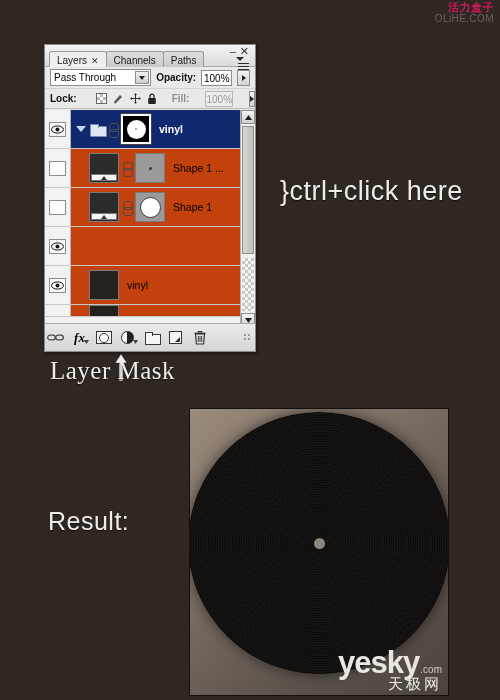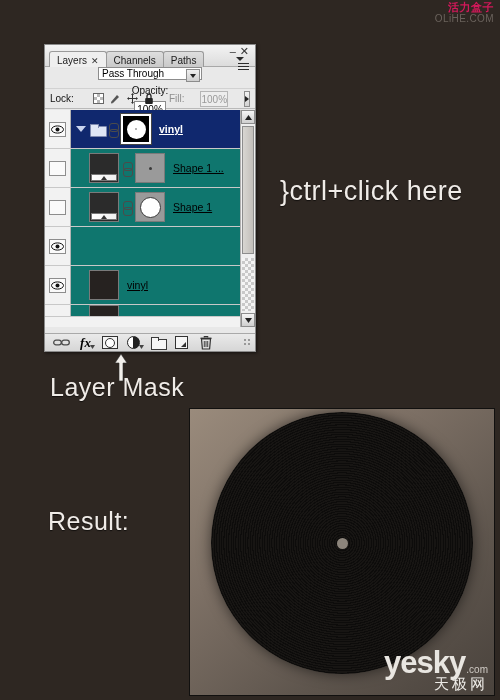--- a/index.html
+++ b/index.html
@@ -72,39 +72,39 @@
     margin: 2px 0 0 4px; width: 11px;
   }
   .panel-menu i.t { width: 0; height: 0; margin: 0 0 1px 2px;
     border-left: 4px solid transparent; border-right: 4px solid transparent;
     border-top: 4px solid #2b2b2b; background: none; }
 
   
   .row-modes {
     height: 22px; display: flex; align-items: center;
     padding: 0 5px; gap: 5px;
-    background: #e9e9e9; border-bottom: 1px solid #d2d2d2; flex-direction: column;
+    background: #e9e9e9; border-bottom: 1px solid #d2d2d2;
   }
   .combo {
     width: 104px; height: 17px; background: #fff;
     border: 1px solid #8c8c8c; display: flex; align-items: center;
     font-size: 10px; padding-left: 3px; position: relative;
   }
   .combo .arrowbox {
     position: absolute; right: 1px; top: 1px; width: 14px; height: 13px;
     background: linear-gradient(#f0f0f0,#cfcfcf);
     border: 1px solid #8c8c8c;
     display: flex; align-items: center; justify-content: center;
   }
   .caret-d { width:0;height:0;border-left:3px solid transparent;
     border-right:3px solid transparent;border-top:4px solid #222; }
   .caret-r { width:0;height:0;border-top:3px solid transparent;
     border-bottom:3px solid transparent;border-left:4px solid #222; }
 
-  .lbl { font-size: 10px; color: #111; }
+  .lbl { font-size: 10px; color: #111; font-weight: bold; }
   .numbox {
     width: 32px; height: 16px; background: #fff; border: 1px solid #8c8c8c;
     font-size: 10px; text-align: center; line-height: 15px;
   }
   .numbox.disabled { color: #9a9a9a; background: #ededed; border-color:#b5b5b5;}
   .spin {
     width: 13px; height: 16px; border: 1px solid #8c8c8c;
     background: linear-gradient(#f2f2f2,#d3d3d3);
     display:flex;align-items:center;justify-content:center;
   }
@@ -130,21 +130,21 @@
   .lbl-fill { margin-left: auto; color: #8f8f8f; }
 
   
   .layers-list {
     position: absolute; left: 0; right: 0; top: 65px; bottom: 24px;
     background: #f2f2f2; overflow: hidden;
   }
   .lrow {
     position: relative; display: flex; align-items: center;
     height: 39px; border-bottom: 1px solid #c8c8c8;
-    background: #0f766e;
+    background: #c2410c;
   }
   .lrow.selected { background: #10286e; color: #fff; }
   .eyecell {
     width: 26px; height: 100%; flex: 0 0 26px;
     display: flex; align-items: center; justify-content: center;
     background: #f2f2f2; border-right: 1px solid #b4b4b4;
   }
   .eyebox {
     width: 17px; height: 15px; border: 1px solid #8d8d8d; background: #fafafa;
     display:flex;align-items:center;justify-content:center;
@@ -207,21 +207,21 @@
     position:absolute; left:50%; top:50%; width:21px;height:21px;
     margin:-10.5px 0 0 -10.5px; background:#fff; border-radius:50%;
     border: 1px solid #3a3a3a;
   }
   .th-vecgray .vdot {
     position:absolute; left:50%; top:50%; width:3px;height:3px;
     margin:-1.5px 0 0 -1.5px; background:#3a3a3a; border-radius:50%;
   }
   .th-plain { background: #262220; }
 
-  .lname { font-size: 10.5px; margin-left: 4px; white-space: nowrap; text-decoration: underline; }
+  .lname { font-size: 10.5px; margin-left: 4px; white-space: nowrap; }
   .lrow.selected .lname { color:#fff; font-weight: bold; }
 
   
   .vscroll {
     position: absolute; right: 0; top: 65px; bottom: 24px; width: 15px;
     background: #efefef; border-left: 1px solid #b0b0b0;
   }
   .sbtn {
     height: 14px; background: linear-gradient(#f5f5f5,#cfcfcf);
     border: 1px solid #8d8d8d; display:flex;align-items:center;justify-content:center;
@@ -236,24 +236,24 @@
     background:
       linear-gradient(45deg,#c9c9c9 25%,transparent 25%,transparent 75%,#c9c9c9 75%),
       linear-gradient(45deg,#c9c9c9 25%,#f4f4f4 25%,#f4f4f4 75%,#c9c9c9 75%);
     background-size: 6px 6px; background-position: 0 0, 3px 3px;
   }
   .sbtn.bot { position:absolute; left:0; right:0; bottom:0; }
   .sbtn.top { position:absolute; left:0; right:0; top:0; }
 
   
   .panel-toolbar {
-    position: absolute; left: 0; right: 0; bottom: 0; height: 18px;
+    position: absolute; left: 0; right: 0; bottom: 0; height: 28px;
     background: linear-gradient(#eaeaea,#d6d6d6);
     border-top: 1px solid #a9a9a9;
-    display: flex; align-items: center; gap: 3px; padding-left: 6px;
+    display: flex; align-items: center; gap: 3px; padding-left: 0;
   }
   .tbtn {
     width: 21px; height: 19px; display:flex;align-items:center;justify-content:center;
     position: relative;
   }
   .tb-fx { font-style: italic; font-family:"Liberation Serif",serif; font-size:13px; font-weight:bold;}
   .tb-mask {
     width: 16px; height: 13px; border: 1.5px solid #333; background:#f4f4f4;
     display:flex;align-items:center;justify-content:center;
   }
@@ -283,31 +283,31 @@
   
   .anno {
     position: absolute; color: #f0ece8;
     font-family: "Liberation Sans", sans-serif;
     font-weight: 300; letter-spacing: 0.5px;
     text-shadow: 0 1px 1px rgba(0,0,0,.6);
   }
   #anno-ctrl-click {
     left: 280px; top: 176px; font-size: 27px; white-space: nowrap;
   }
-  #anno-layer-mask { left: 50px; top: 373px; font-size: 25px; }
+  #anno-layer-mask { left: 50px; top: 357px; font-size: 25px; font-family: Liberation Serif, serif; }
   #anno-result { left: 48px; top: 507px; font-size: 25px; }
 
   #arrow-up {
     position: absolute; left: 110px; top: 352px; width: 22px; height: 30px;
   }
 
   
   #result-image {
     position: absolute; left: 189px; top: 408px;
-    width: 306px; height: 288px;
+    width: 260px; height: 288px;
     border: 1px solid #11100f;
     background:
       linear-gradient(140deg, #9a8b7c 0%, #7d7065 35%, #5e554d 70%, #4a433d 100%);
     overflow: hidden;
   }
   #vinyl-record {
     position: absolute; left: 50%; top: 47%;
     width: 262px; height: 262px; margin: -131px 0 0 -131px;
     border-radius: 50%;
     background:

